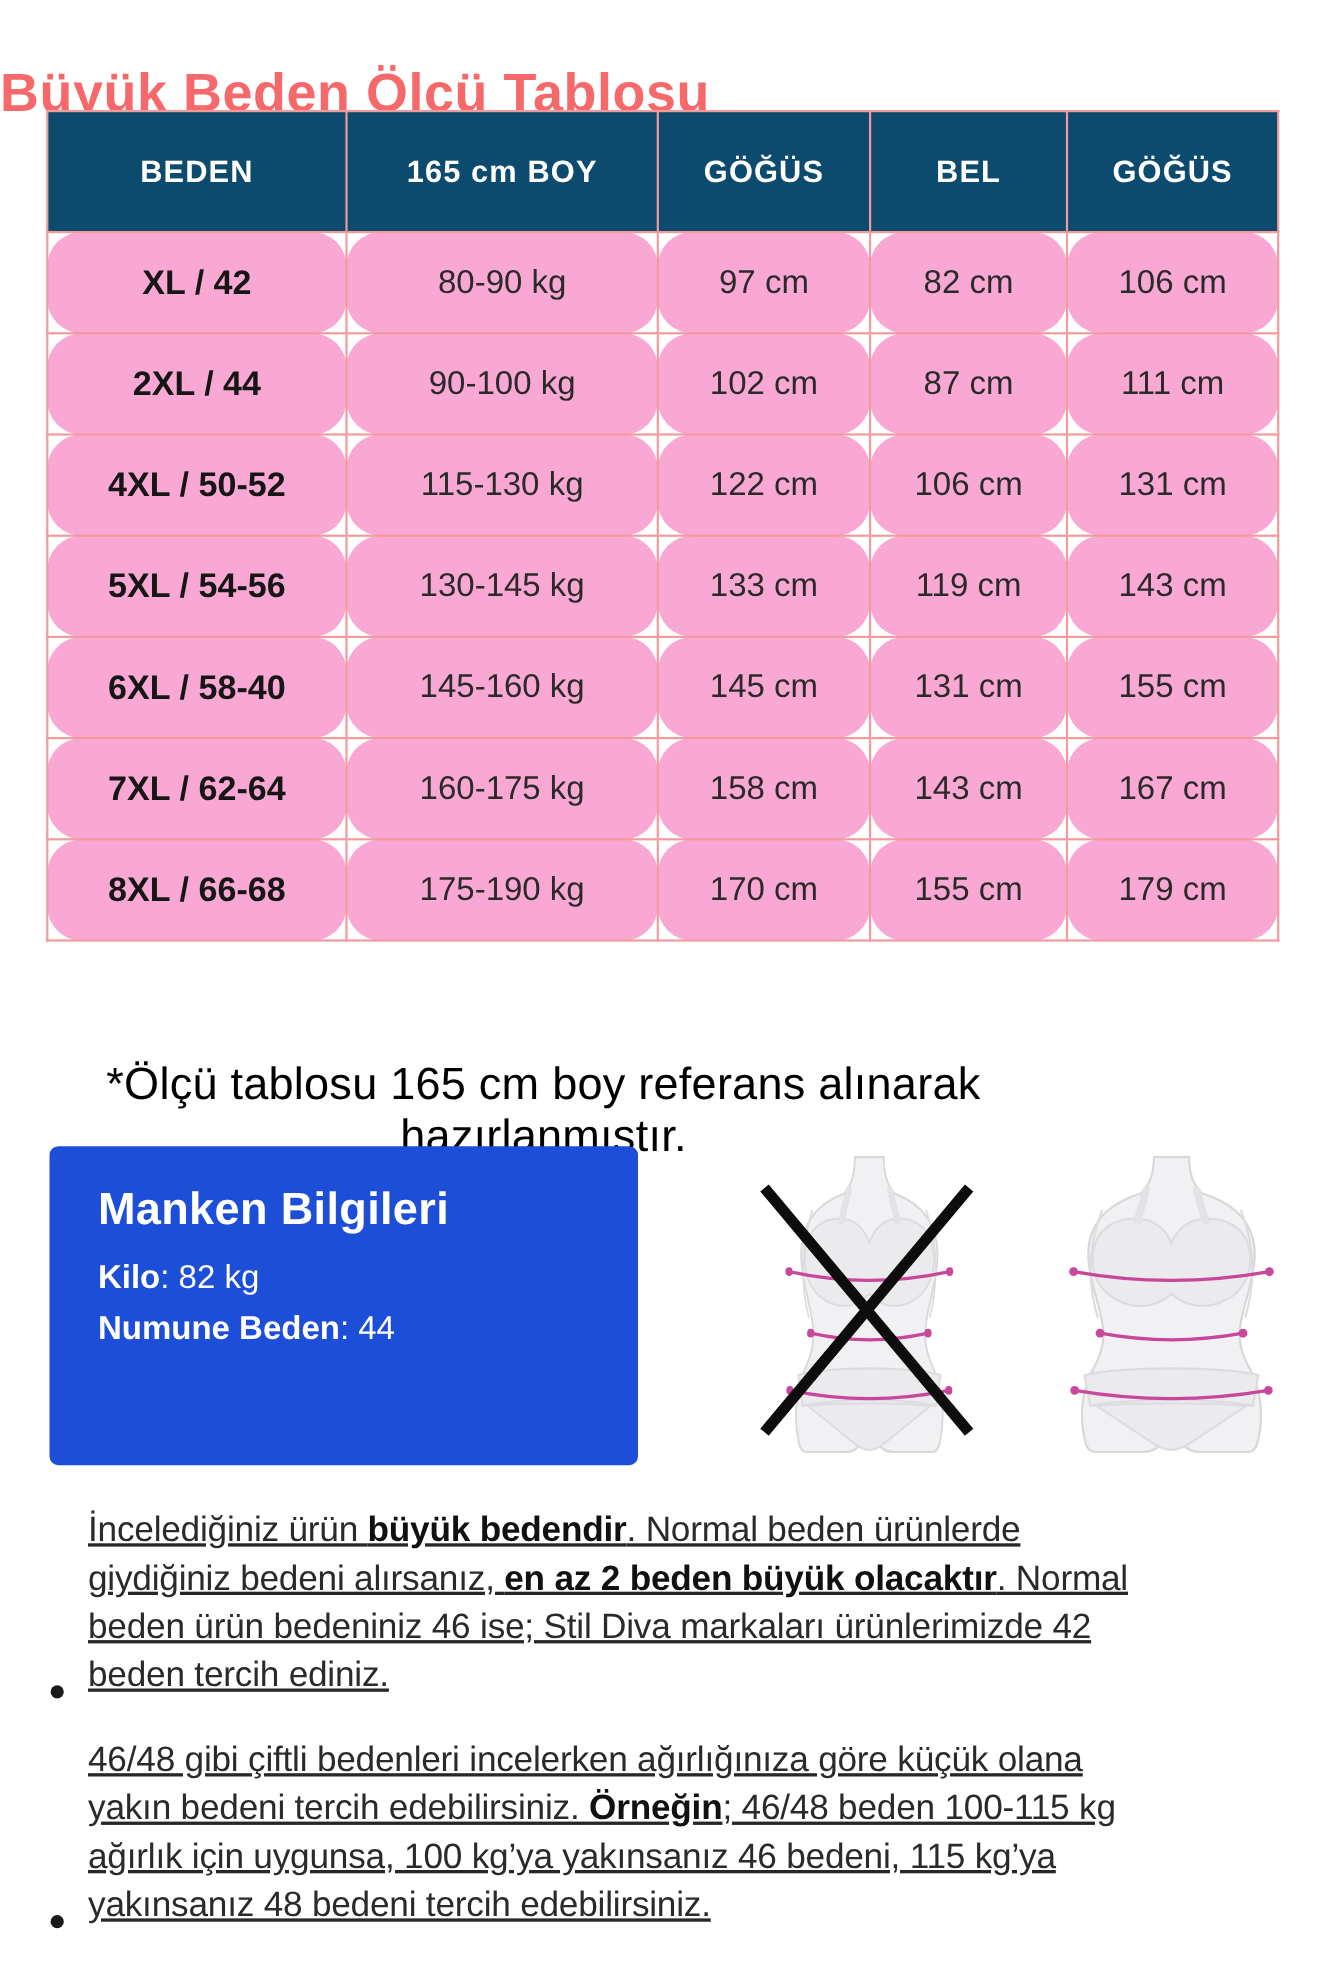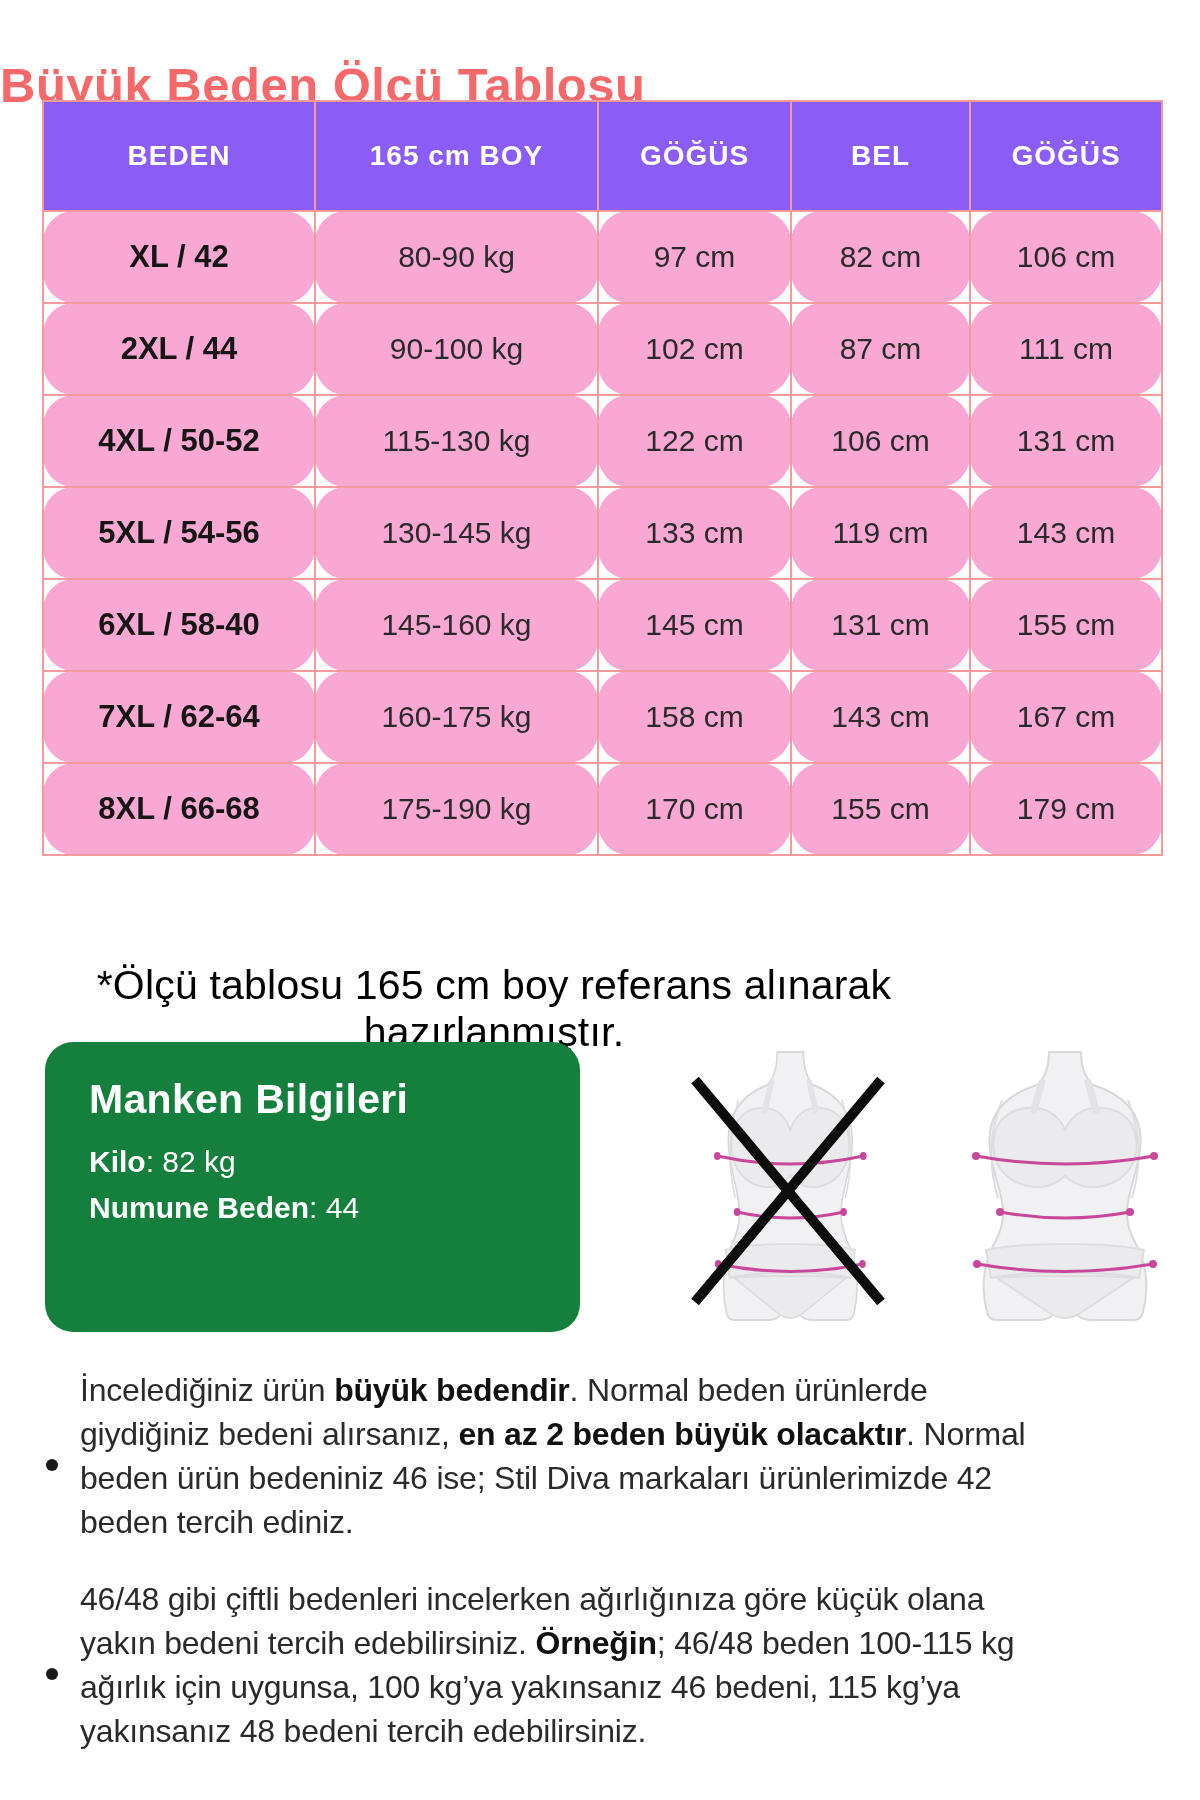--- a/index.html
+++ b/index.html
@@ -21,54 +21,54 @@
   table.size-table col:nth-child(1){width:272px;}
   table.size-table col:nth-child(2){width:283px;}
   table.size-table col:nth-child(3){width:193px;}
   table.size-table col:nth-child(4){width:179px;}
   table.size-table col:nth-child(5){width:192px;}
   table.size-table th,
   table.size-table td{
     border:2px solid #f29a9c;text-align:center;vertical-align:middle;padding:0;
   }
   table.size-table th{
-    background:#8b5cf6;color:#ffffff;height:108px;
+    background:#0c4a6e;color:#ffffff;height:108px;
     font-size:28px;font-weight:700;letter-spacing:1px;
   }
   table.size-table td{
     background:#f9a8d4;height:90px;font-size:30px;color:#2a2a2a;font-weight:400;border-radius:31px;
   }
   table.size-table td.col-size{font-weight:700;color:#161616;font-size:31px;}
   
   .footnote{
     position:absolute;top:962px;left:0;width:988px;text-align:center;
     font-size:41px;color:#000000;font-weight:400;letter-spacing:.2px;
   }
   
   .model-box{
     position:absolute;top:1042px;left:45px;width:535px;height:290px;
-    background:#15803d;border-radius:28px;box-sizing:border-box;
+    background:#1d4ed8;border-radius:8px;box-sizing:border-box;
     padding:34px 30px 0 44px;color:#ffffff;
   }
   .model-box h2{
     margin:0 0 22px 0;font-size:41px;font-weight:700;letter-spacing:.3px;
   }
   .model-box p{
     margin:0 0 13px 0;font-size:30px;font-weight:400;line-height:33px;
   }
   .model-box p strong{font-weight:700;}
   
   .figures{position:absolute;top:1050px;left:605px;width:570px;height:275px;}
   
   ul.notes{
     position:absolute;top:1368px;left:36px;width:990px;
     list-style:none;margin:0;padding:0;
   }
   ul.notes li{
-    display:flex;align-items:center;margin-bottom:33px;
+    display:flex;align-items:flex-end;margin-bottom:33px;text-decoration:underline;
   }
   ul.notes .dot{
     flex:0 0 auto;width:12px;height:12px;border-radius:50%;
     background:#1a1a1a;margin:17px 22px 0 10px;
   }
   ul.notes .note-text{
     font-size:32px;line-height:44px;color:#2a2a2a;font-weight:400;
     letter-spacing:-.2px;
   }
   ul.notes .note-text strong{font-weight:700;color:#111111;}

